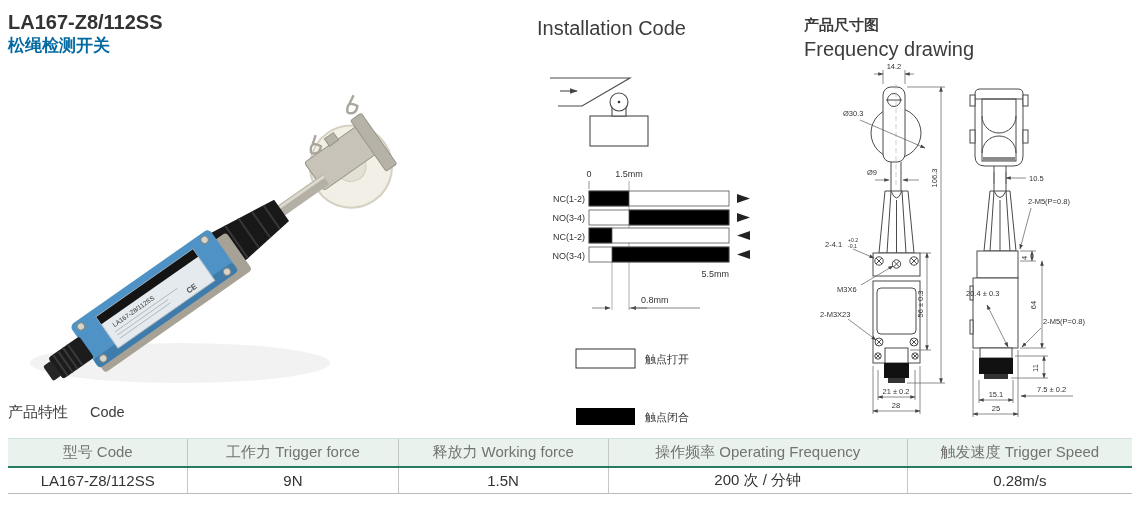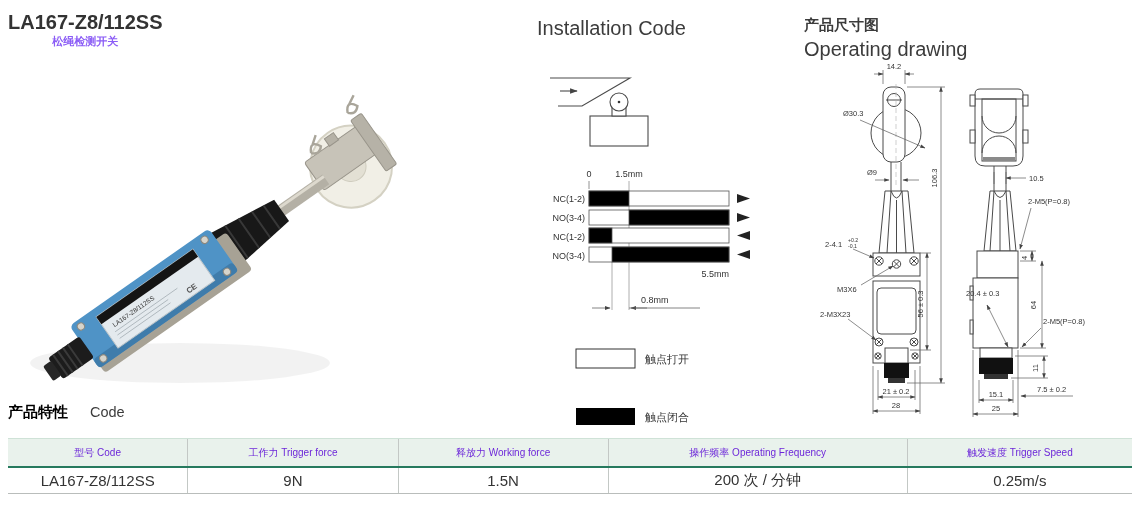--- a/index.html
+++ b/index.html
@@ -1,30 +1,30 @@
 <!DOCTYPE html>
 <html><head>
 <meta charset="utf-8">
 <style>
   html,body{margin:0;padding:0;background:#fff;}
   body{width:1140px;height:515px;position:relative;overflow:hidden;
        font-family:"Liberation Sans","DejaVu Sans",sans-serif;color:#3a3a3a;}
   .abs{position:absolute;}
   .title-block{left:8px;top:10px;line-height:1.25;}
   .model-title{font-size:20px;font-weight:bold;color:#333;}
-  .model-sub{font-size:11px;font-weight:bold;color:#8b5cf6;text-align:center;}
+  .model-sub{font-size:17px;font-weight:bold;color:#0369a1;}
   .sec-head{line-height:1.4;}
   .sec-cn{font-size:15px;font-weight:bold;color:#3c3c3c;}
   .sec-en{font-size:20px;color:#3c3c3c;}
   .feat-head{left:8px;top:403px;}
-  .feat-cn{font-size:15px;font-weight:bold;color:#000000;}
+  .feat-cn{font-size:15px;font-weight:normal;color:#404040;}
   .feat-en{font-size:14.5px;color:#3c3c3c;margin-left:22px;}
   table.spec{left:8px;top:438px;width:1124px;border-collapse:collapse;table-layout:fixed;}
   table.spec th{background:#e9f2ec;border-top:1px solid #cfe2d7;border-bottom:2px solid #267a5e;
-      font-weight:normal;font-size:10px;color:#6d28d9;height:25px;padding:1px 4px;}
+      font-weight:normal;font-size:15px;color:#737373;height:25px;padding:1px 4px;}
   table.spec td{border-bottom:1px solid #b9bdbb;font-size:15px;color:#333;height:23px;
       text-align:center;padding:1px 4px;background:#fff;}
   table.spec th + th, table.spec td + td{border-left:1px solid #c3c8c5;}
   svg text{font-family:"Liberation Sans","DejaVu Sans",sans-serif;}
 </style>
 </head>
 <body>
 
 <div class="abs title-block">
   <div class="model-title">LA167-Z8/112SS</div>
@@ -130,21 +130,21 @@
   <g>
     <rect x="41" y="291" width="59" height="19" fill="#fff" stroke="#333"></rect>
     <text x="110" y="305" font-size="11" fill="#333">触点打开</text>
     <rect x="41" y="350" width="59" height="17" fill="#000"></rect>
     <text x="110" y="363" font-size="11" fill="#333">触点闭合</text>
   </g>
 </svg>
 
 <div class="abs sec-head" style="left:804px;top:14px">
   <div class="sec-cn">产品尺寸图</div>
-  <div class="sec-en">Operating drawing</div>
+  <div class="sec-en">Frequency drawing</div>
 </div>
 
 <svg class="abs" style="left:815px;top:58px" width="325" height="378" viewBox="0 0 325 378">
   <defs>
     <marker id="a1" viewBox="0 0 10 10" refX="9" refY="5" markerWidth="7" markerHeight="7" orient="auto-start-reverse">
       <path d="M0,1.5 L10,5 L0,8.5 z" fill="#444"></path>
     </marker>
   </defs>
 
   <g>
@@ -306,16 +306,16 @@
       <th>操作频率 Operating Frequency</th>
       <th>触发速度 Trigger Speed</th>
     </tr>
   </thead>
   <tbody>
     <tr>
       <td>LA167-Z8/112SS</td>
       <td>9N</td>
       <td>1.5N</td>
       <td>200 次 / 分钟</td>
-      <td>0.25m/s</td>
+      <td>0.28m/s</td>
     </tr>
   </tbody>
 </table>
 
 </body></html>

